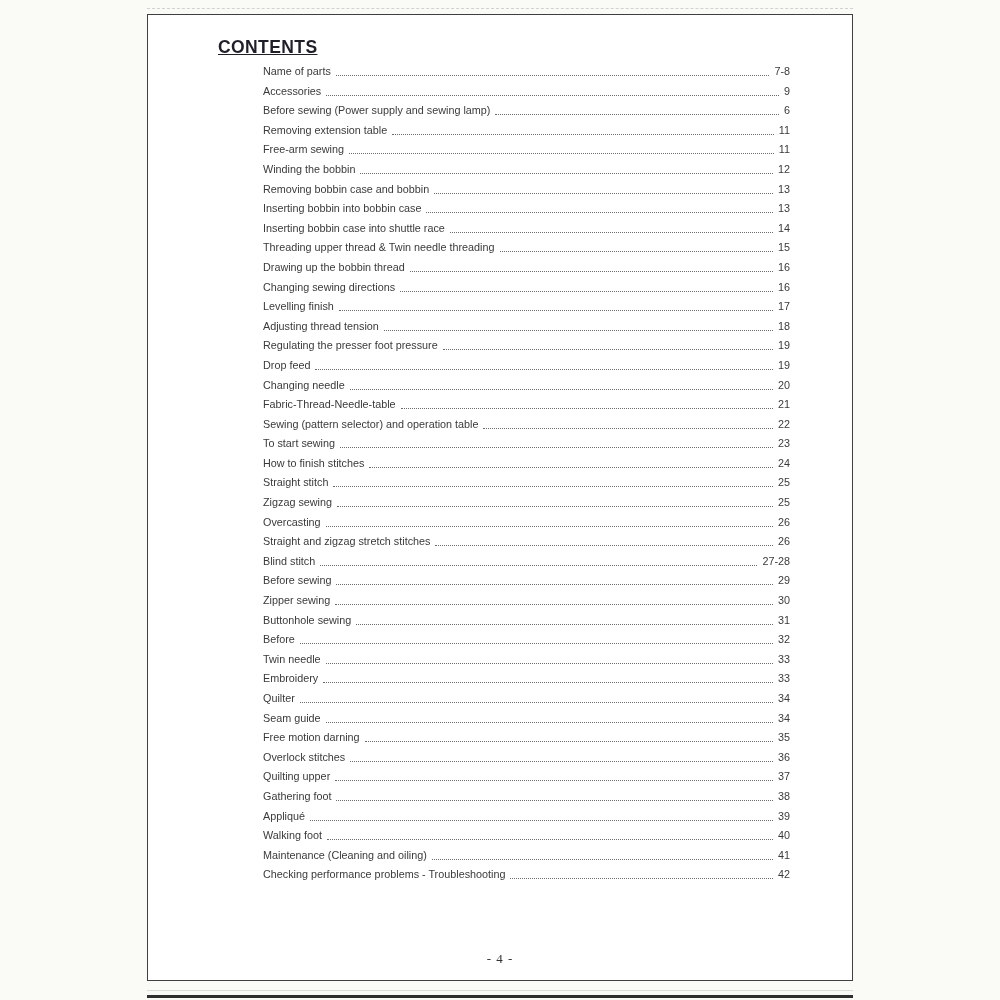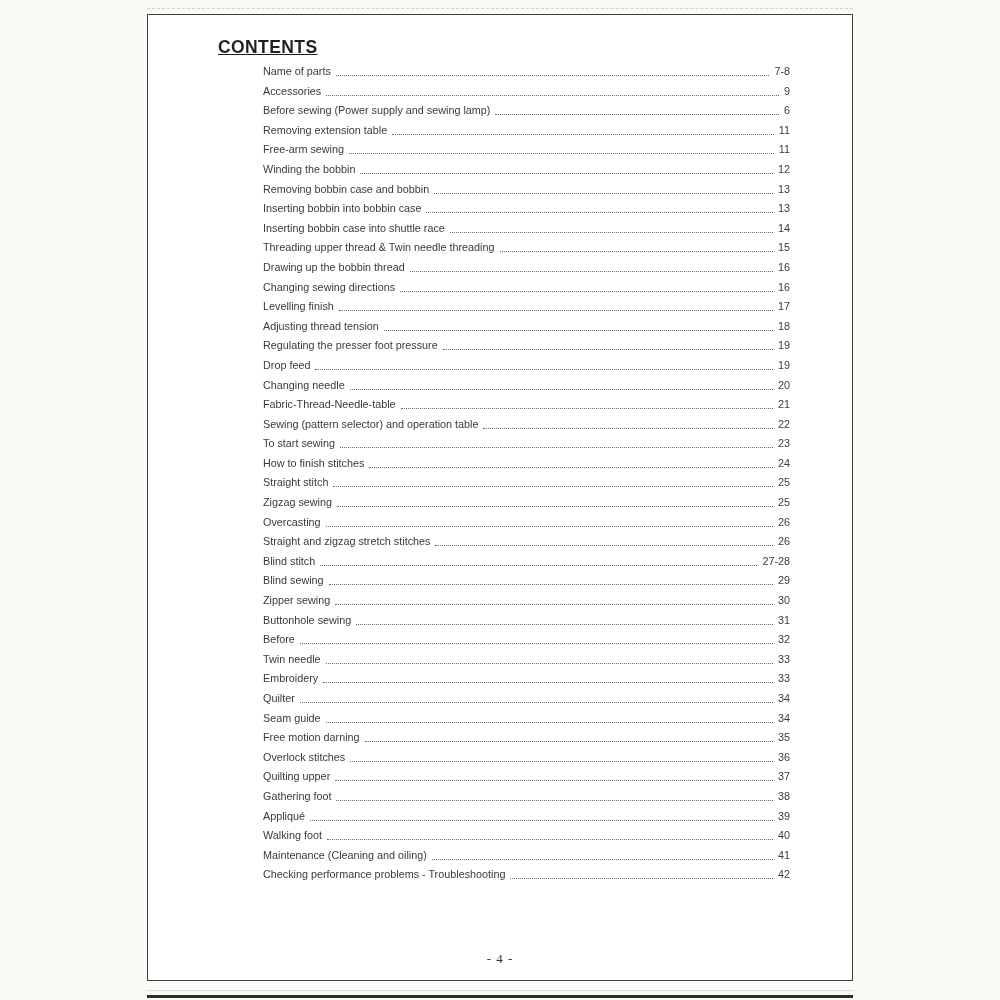--- a/index.html
+++ b/index.html
@@ -225,21 +225,21 @@
     <span class="pg">26</span>
   </div>
 
   <div class="row">
     <span class="lbl">Blind stitch</span>
     <span class="dots"></span>
     <span class="pg">27-28</span>
   </div>
 
   <div class="row">
-    <span class="lbl">Blind sewing</span>
+    <span class="lbl">Before sewing</span>
     <span class="dots"></span>
     <span class="pg">29</span>
   </div>
 
   <div class="row">
     <span class="lbl">Zipper sewing</span>
     <span class="dots"></span>
     <span class="pg">30</span>
   </div>
 

